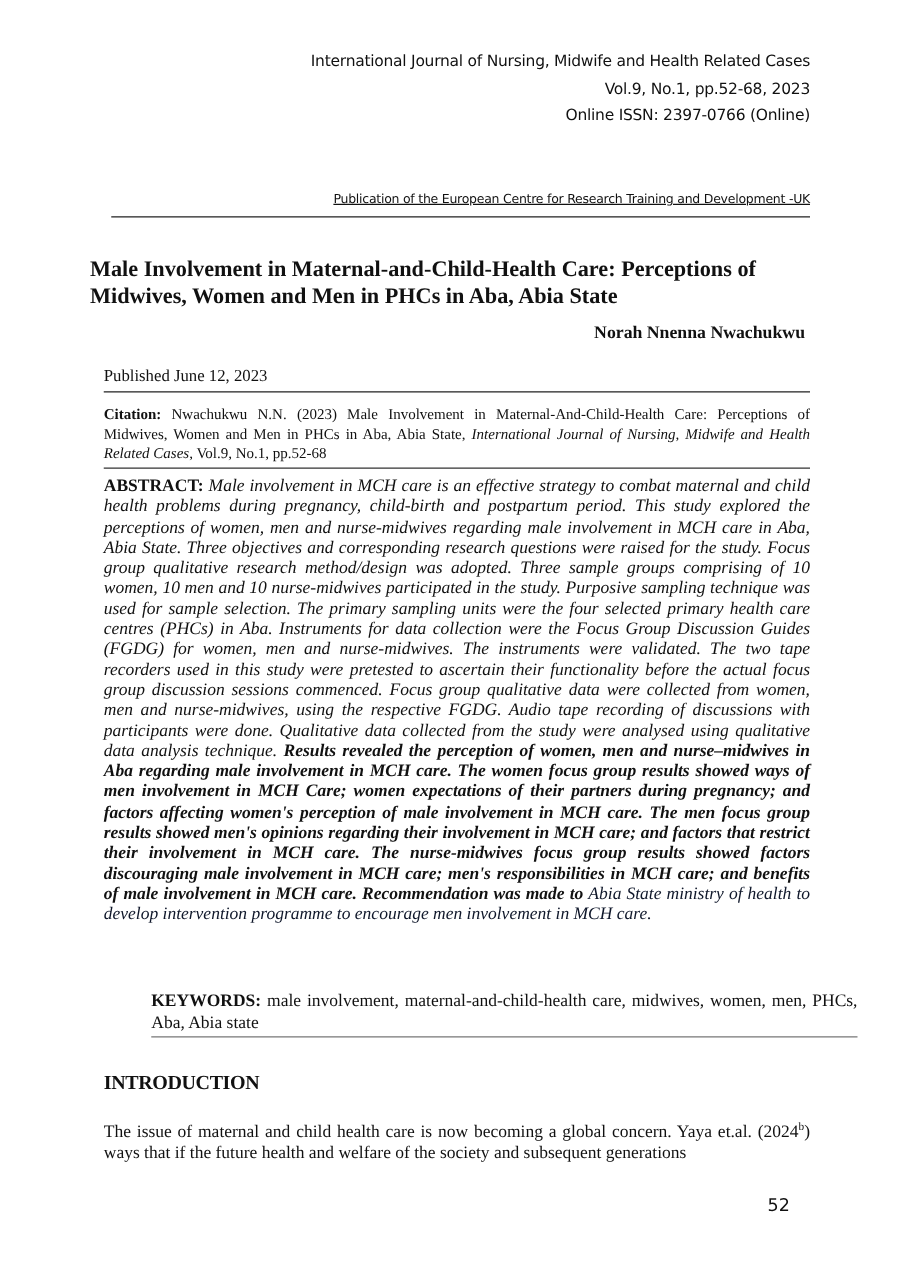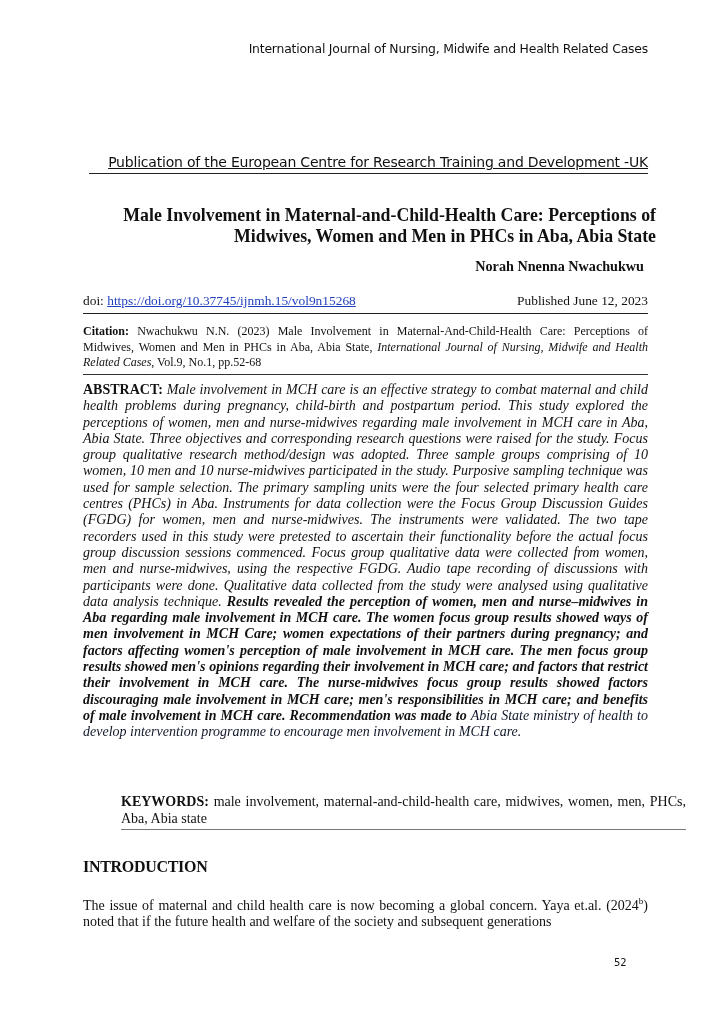--- a/index.html
+++ b/index.html
@@ -4,24 +4,24 @@
 <style>
   * { box-sizing: border-box; margin: 0; padding: 0; }
   html, body { width: 724px; height: 1024px; background: #ffffff; overflow: hidden; }
   body { position: relative; color: #111; font-family: "Liberation Serif", serif; }
 
   .header { position: absolute; right: 76px; top: 38px; text-align: right;
             font-family: "DejaVu Sans", sans-serif; font-size: 12.4px; line-height: 21.6px; color: #111; letter-spacing: -0.2px; }
   .header a { color: #1f3fbf; text-decoration: underline; }
   .pub-line { position: absolute; left: 89px; top: 154px; width: 559px; height: 20px;
               border-bottom: 1.2px solid #222; text-align: right;
-              font-family: "DejaVu Sans", sans-serif; font-size: 14px; letter-spacing: -0.2px; }
+              font-family: "DejaVu Sans", sans-serif; font-size: 10px; letter-spacing: -0.2px; }
   .pub-line span { text-decoration: underline; }
 
-  .title { position: absolute; left: 92px; top: 205px; width: 564px; text-align: right;
+  .title { position: absolute; left: 72px; top: 205px; width: 564px; text-align: left;
            font-weight: bold; font-size: 17.8px; line-height: 21px; }
   .author { position: absolute; left: 80px; top: 258px; width: 564px; text-align: right;
             font-weight: bold; font-size: 14.2px; }
 
   .doi-row { position: absolute; left: 83px; top: 293px; width: 565px; height: 21px;
              border-bottom: 1.2px solid #222; font-size: 13.4px; display: flex; justify-content: space-between; }
   .doi-row a { color: #1f3fbf; text-decoration: underline; }
 
   .citation { position: absolute; left: 83px; top: 324px; width: 565px; font-size: 12px; line-height: 15.5px;
               text-align: justify; padding-bottom: 3px; border-bottom: 1.2px solid #333; }
@@ -34,50 +34,51 @@
   .abstract .strong { font-weight: 600; }
 
   .keywords { position: absolute; left: 83px; top: 794px; width: 565px; font-size: 14px; line-height: 16.5px;
               border-bottom: 1.4px solid #777; padding-bottom: 2px; text-align: justify; margin-left: 38px; }
   .keywords b { font-weight: bold; }
 
   .intro-h { position: absolute; left: 83px; top: 858px; font-weight: bold; font-size: 16px; letter-spacing: -0.3px; }
   .intro-p { position: absolute; left: 83px; top: 893px; width: 565px; font-size: 14px; line-height: 16.5px; text-align: justify; }
   .intro-p sup { font-size: 9px; }
 
-  .page-no { position: absolute; left: 614px; top: 957px; font-family: "DejaVu Sans", sans-serif; font-size: 10px; }
+  .page-no { position: absolute; left: 614px; top: 957px; font-family: "DejaVu Sans", sans-serif; font-size: 14px; }
 </style>
 </head>
 <body>
 
 <div class="header">
   <div>International Journal of Nursing, Midwife and Health Related Cases</div>
+  <div>Vol.9, No.1, pp.52-68, 2023</div>
+  <div>Online ISSN: 2397-0766 (Online)</div>
 </div>
 <div class="pub-line">
   <span>Publication of the European Centre for Research Training and Development -UK</span>
 </div>
 
 <div class="title">Male Involvement in Maternal-and-Child-Health Care: Perceptions of Midwives, Women and Men in PHCs in Aba, Abia State</div>
 <div class="author">Norah Nnenna Nwachukwu</div>
 
 <div class="doi-row">
-  <div><span>doi: </span><a>https://doi.org/10.37745/ijnmh.15/vol9n15268</a></div>
   <div>Published June 12, 2023</div>
 </div>
 
 <div class="citation">
   <b>Citation:</b><span> Nwachukwu N.N. (2023) Male Involvement in Maternal-And-Child-Health Care: Perceptions of Midwives, Women and Men in PHCs in Aba, Abia State, </span><i>International Journal of Nursing, Midwife and Health Related Cases</i><span>, Vol.9, No.1, pp.52-68</span>
 </div>
 
 <div class="abstract">
   <span class="lbl">ABSTRACT:</span><span> Male involvement in MCH care is an effective strategy to combat maternal and child health problems during pregnancy, child-birth and postpartum period. This study explored the perceptions of women, men and nurse-midwives regarding male involvement in MCH care in Aba, Abia State. Three objectives and corresponding research questions were raised for the study. Focus group qualitative research method/design was adopted. Three sample groups comprising of 10 women, 10 men and 10 nurse-midwives participated in the study. Purposive sampling technique was used for sample selection. The primary sampling units were the four selected primary health care centres (PHCs) in Aba. Instruments for data collection were the Focus Group Discussion Guides (FGDG) for women, men and nurse-midwives. The instruments were validated. The two tape recorders used in this study were pretested to ascertain their functionality before the actual focus group discussion sessions commenced. Focus group qualitative data were collected from women, men and nurse-midwives, using the respective FGDG. Audio tape recording of discussions with participants were done. Qualitative data collected from the study were analysed using qualitative data analysis technique. </span><span class="strong">Results revealed the perception of women, men and nurse–midwives in Aba regarding male involvement in MCH care. The women focus group results showed ways of men involvement in MCH Care; women expectations of their partners during pregnancy; and factors affecting women's perception of male involvement in MCH care. The men focus group results showed men's opinions regarding their involvement in MCH care; and factors that restrict their involvement in MCH care. The nurse-midwives focus group results showed factors discouraging male involvement in MCH care; men's responsibilities in MCH care; and benefits of male involvement in MCH care. Recommendation was made to </span><span class="grey">Abia State ministry of health to develop intervention programme to encourage men involvement in MCH care.</span>
 </div>
 
 <div class="keywords">
   <b>KEYWORDS:</b><span> male involvement, maternal-and-child-health care, midwives, women, men, PHCs, Aba, Abia state</span>
 </div>
 
 <div class="intro-h">INTRODUCTION</div>
 <div class="intro-p">
-  <span>The issue of maternal and child health care is now becoming a global concern. Yaya et.al. (2024</span><sup>b</sup><span>) noted that if the future health and welfare of the society and subsequent generations</span>
+  <span>The issue of maternal and child health care is now becoming a global concern. Yaya et.al. (2024</span><sup>b</sup><span>) ways that if the future health and welfare of the society and subsequent generations</span>
 </div>
 
 <div class="page-no">52</div>
 
 </body></html>

